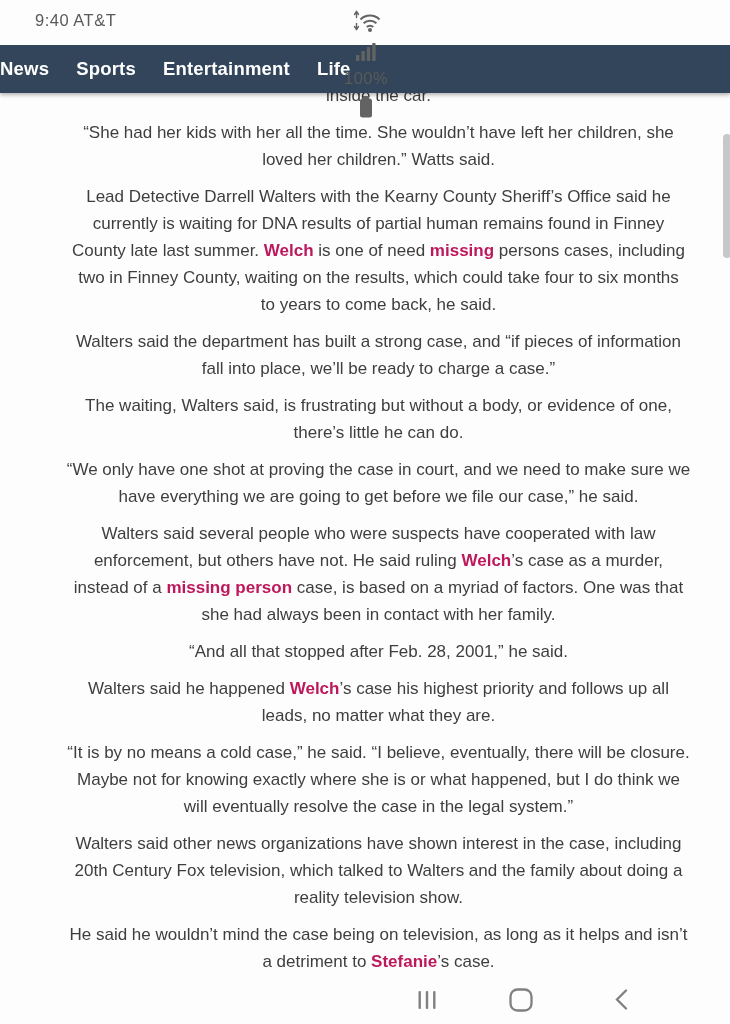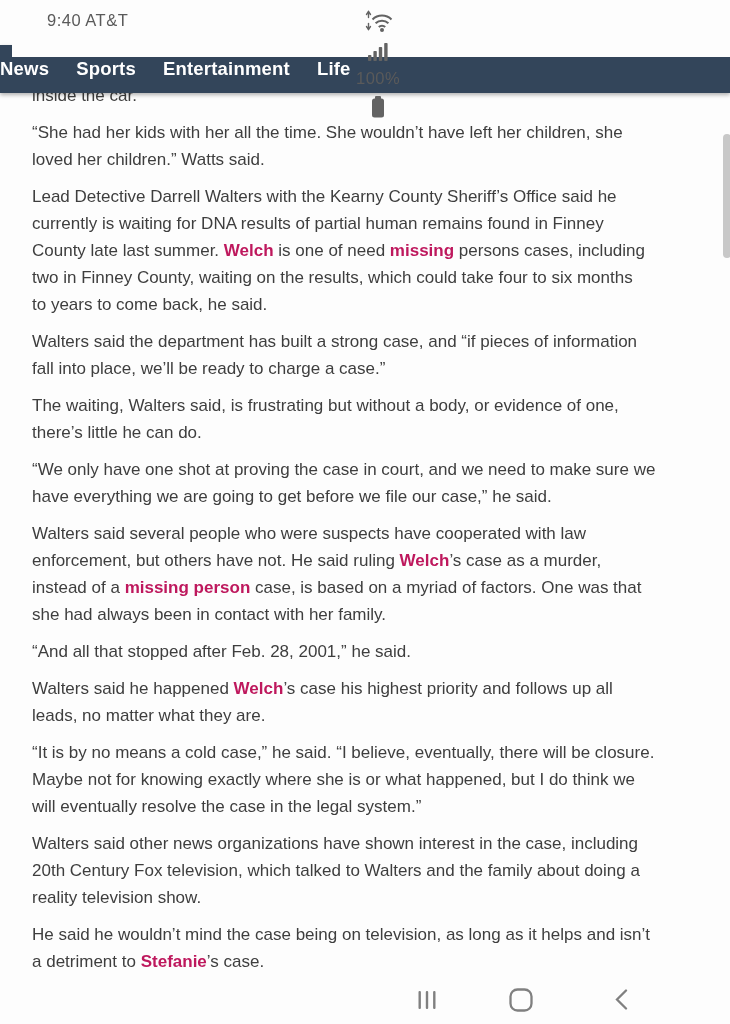--- a/index.html
+++ b/index.html
@@ -7,22 +7,22 @@
   body {
     position: relative;
     width: 730px; height: 1024px;
     background: #fdfdfd;
     font-family: "Liberation Sans", sans-serif;
     overflow: hidden;
   }
 
   
   .status-bar {
-    position: absolute; top: 0; left: 0; right: 0; height: 57px;
-    background: #fdfdfd; z-index: 20; margin-left: 12px;
+    position: absolute; top: 0; left: 0; right: 0; height: 45px;
+    background: #fdfdfd; z-index: 20;
   }
   .status-left {
     position: absolute; left: 35px; top: 11px;
     font-size: 16.5px; color: #5a5a5a; letter-spacing: 0.5px;
   }
   .status-center {
     position: absolute; left: 344px; top: 10px;
     display: flex; align-items: center; gap: 7px; flex-direction: column;
   }
   .status-center svg { display: block; }
@@ -37,23 +37,24 @@
     z-index: 10;
     box-shadow: 0 2px 4px rgba(0,0,0,0.30);
   }
   .nav-item {
     color: #ffffff; font-size: 18.5px; font-weight: 700;
     letter-spacing: 0.2px; text-decoration: none; cursor: pointer;
   }
 
   
   .article {
-    position: absolute; top: 82px; left: 8px; right: 0;
+    position: absolute; top: 82px; left: 17px; right: 0;
     padding: 0 14px 0 24px;
     z-index: 1;
+    text-align: center;
   }
   .para {
     white-space: pre-line;
     font-size: 17px; line-height: 27px; color: #3e3e3e;
     margin: 0 0 10px 0;
   }
   .para b { font-weight: 700; color: #be185d; }
 
   
   .scroll-thumb {

